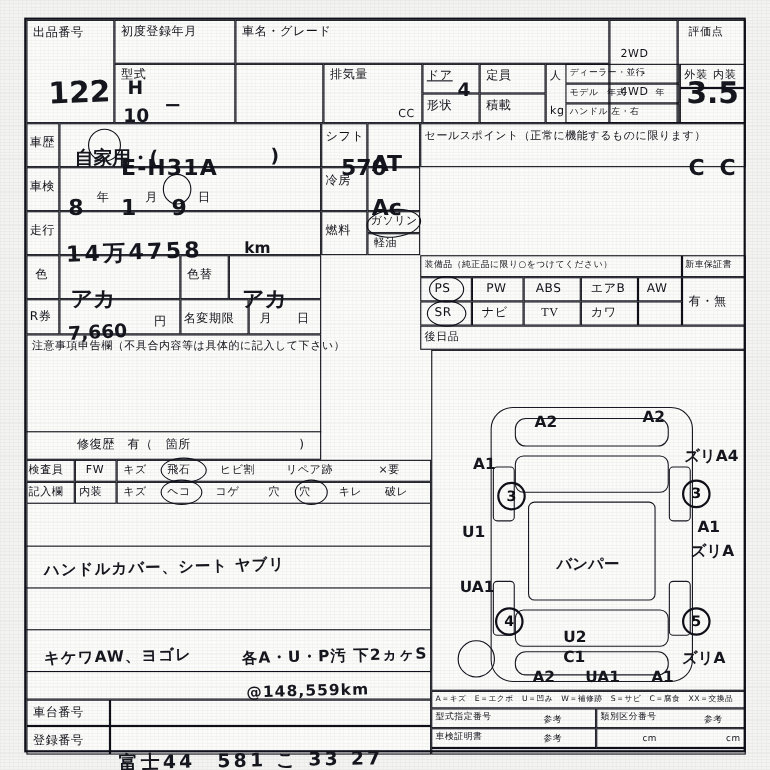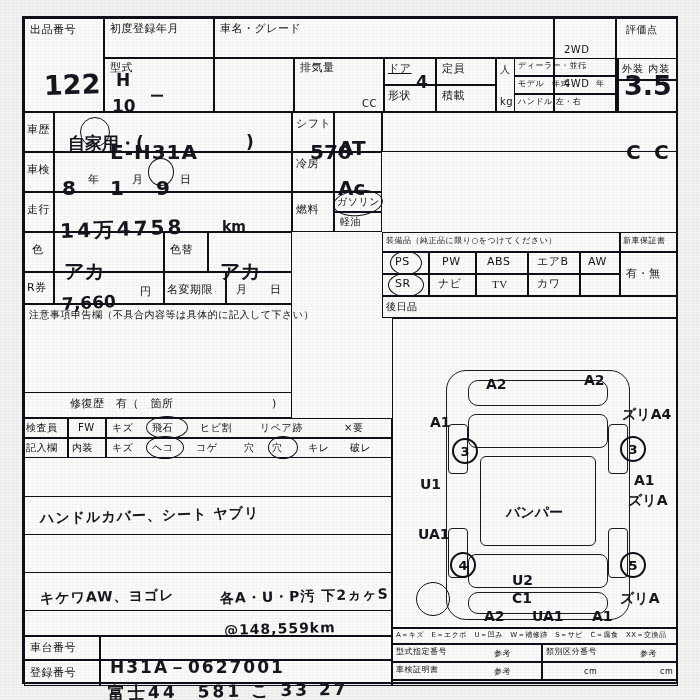--- a/index.html
+++ b/index.html
@@ -165,20 +165,21 @@
     <div class="hw mid" style="left:44px;top:114px;">自家用・(</div>
     <div class="ell" style="left:56px;top:99px;width:30px;height:30px;"></div>
     <div class="hw mid" style="left:222px;top:114px;">)</div>
 
     <div class="box" style="left:268px;top:94px;width:42px;height:40px;"></div>
     <div class="lbl" style="left:272px;top:100px;">シフト</div>
     <div class="box" style="left:310px;top:94px;width:48px;height:40px;"></div>
     <div class="hw med" style="left:314px;top:118px;">AT</div>
 
     <div class="box" style="left:358px;top:94px;width:296px;height:40px;"></div>
+    <div class="lbl sm" style="left:362px;top:100px;">セールスポイント（正常に機能するものに限ります）</div>
 
     <div class="box" style="left:0;top:134px;width:30px;height:40px;"></div>
     <div class="lbl" style="left:3px;top:146px;">車検</div>
     <div class="box" style="left:30px;top:134px;width:238px;height:40px;"></div>
     <div class="hw med" style="left:38px;top:158px;">8</div>
     <div class="lbl" style="left:64px;top:156px;">年</div>
     <div class="hw med" style="left:86px;top:158px;">1</div>
     <div class="lbl" style="left:108px;top:156px;">月</div>
     <div class="hw med" style="left:132px;top:158px;">9</div>
     <div class="ell" style="left:124px;top:140px;width:26px;height:28px;"></div>
@@ -335,21 +336,20 @@
       <div class="hw sml" style="left:128px;top:256px;">UA1</div>
       <div class="hw sml" style="left:188px;top:256px;">A1</div>
     </div>
 
     <div class="box" style="left:368px;top:610px;width:286px;height:16px;"></div>
     <div class="lbl tiny" style="left:372px;top:614px;">A＝キズ　E＝エクボ　U＝凹み　W＝補修跡　S＝サビ　C＝腐食　XX＝交換品</div>
 
     <div class="box" style="left:0;top:618px;width:76px;height:24px;"></div>
     <div class="lbl" style="left:6px;top:624px;">車台番号</div>
     <div class="box" style="left:76px;top:618px;width:292px;height:24px;"></div>
-    <div class="hw mid" style="left:86px;top:638px;letter-spacing:2px;">H31A－0627001</div>
 
     <div class="box" style="left:0;top:642px;width:76px;height:26px;"></div>
     <div class="lbl" style="left:6px;top:649px;">登録番号</div>
     <div class="box" style="left:76px;top:642px;width:292px;height:26px;"></div>
     <div class="hw mid" style="left:84px;top:664px;letter-spacing:3px;transform:rotate(-1deg);">富士44　581 こ 33 27</div>
 
     <div class="box" style="left:368px;top:626px;width:150px;height:18px;"></div>
     <div class="lbl xs" style="left:372px;top:630px;">型式指定番号</div>
     <div class="lbl xs" style="left:470px;top:632px;">参考</div>
     <div class="box" style="left:518px;top:626px;width:136px;height:18px;"></div>

